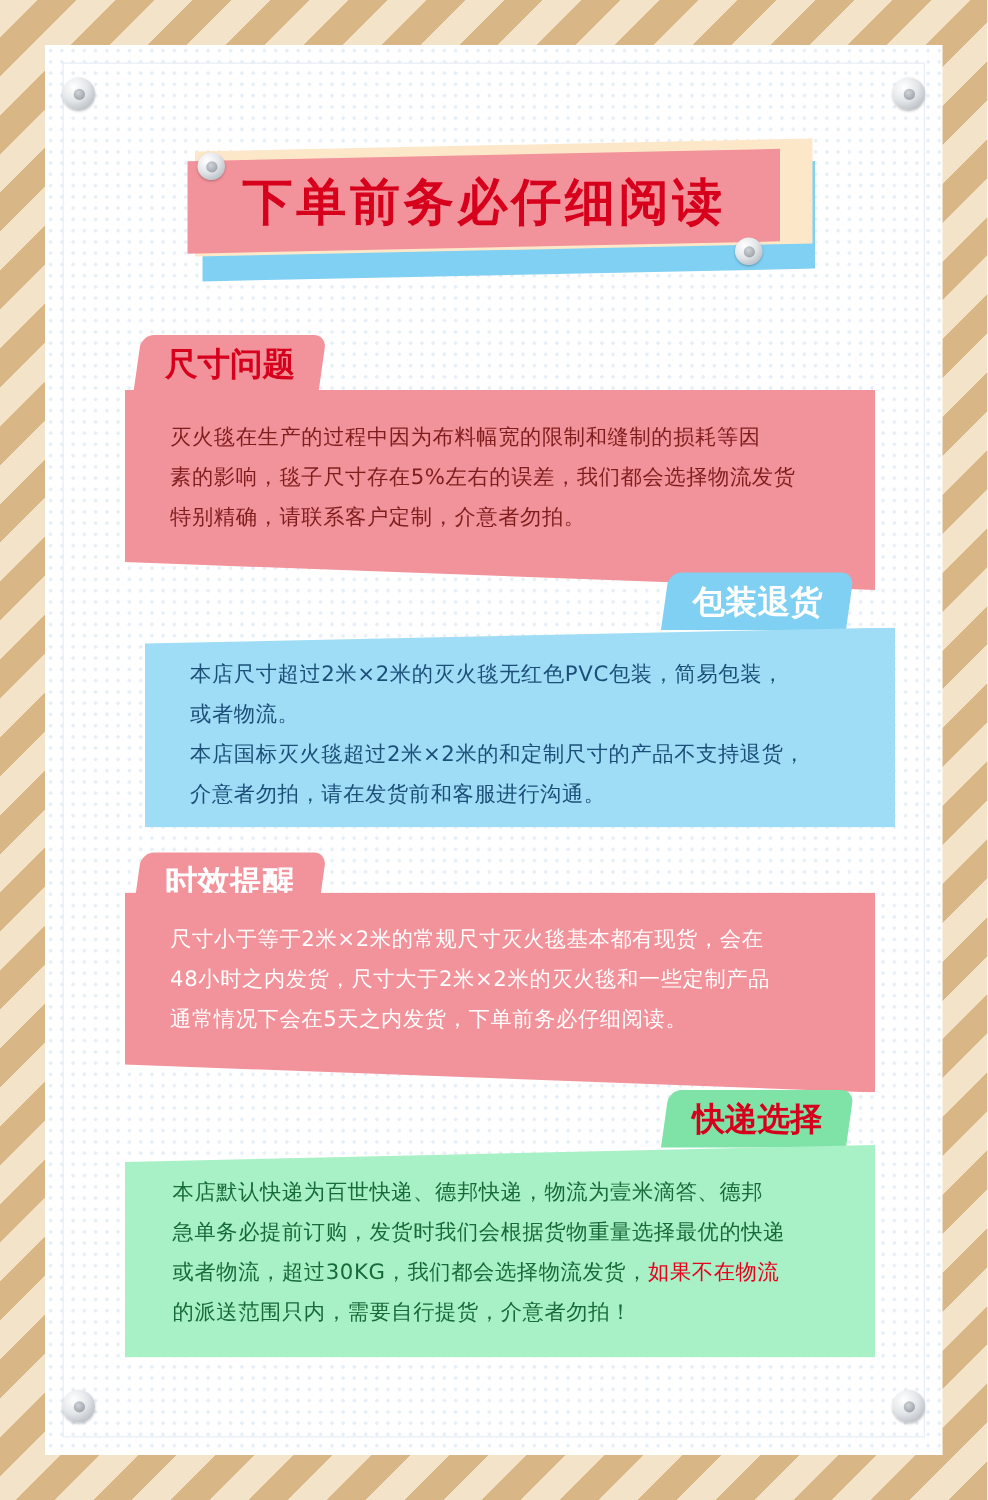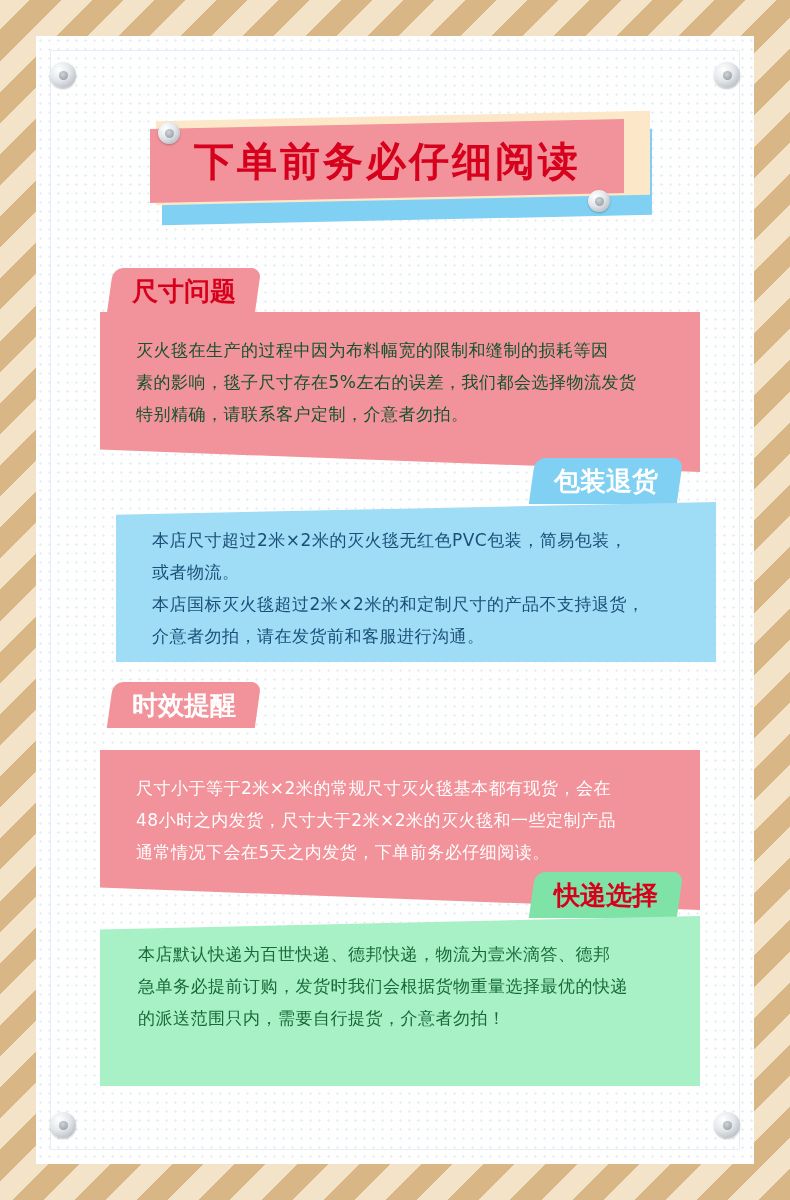--- a/index.html
+++ b/index.html
@@ -166,21 +166,21 @@
     color: #d6001c;
     transform: skewX(-8deg);
   }
   .s1-tag span { transform: skewX(8deg); display: inline-block; }
   .s1-band {
     left: 100px; top: 312px;
     width: 600px; height: 160px;
     background: #f2929a;
     clip-path: polygon(0 0, 100% 0, 100% 100%, 0 86%);
   }
-  .s1-band p { color: #14532d; }
+  .s1-band p { color: #7f1d1d; }
 
   
   .s2-tag {
     right: 110px; top: 458px;
     background: #7fd0f2;
     color: #ffffff;
     transform: skewX(-8deg);
   }
   .s2-tag span { transform: skewX(8deg); display: inline-block; }
   .s2-band {
@@ -193,21 +193,21 @@
 
   
   .s3-tag {
     left: 110px; top: 682px;
     background: #f2929a;
     color: #ffffff;
     transform: skewX(-8deg);
   }
   .s3-tag span { transform: skewX(8deg); display: inline-block; }
   .s3-band {
-    left: 100px; top: 750px;
+    left: 100px; top: 714px;
     width: 600px; height: 160px;
     background: #f2929a;
     clip-path: polygon(0 0, 100% 0, 100% 100%, 0 86%);
   }
   .s3-band p { color: #ffffff; }
 
   
   .s4-tag {
     right: 110px; top: 872px;
     background: #7fe3a8;
@@ -276,16 +276,17 @@
     <p>48小时之内发货，尺寸大于2米×2米的灭火毯和一些定制产品</p>
     <p>通常情况下会在5天之内发货，下单前务必仔细阅读。</p>
   </div>
 
   <div class="tag right s4-tag">
     <span>快递选择</span>
   </div>
   <div class="body-band s4-band">
     <p>本店默认快递为百世快递、德邦快递，物流为壹米滴答、德邦</p>
     <p>急单务必提前订购，发货时我们会根据货物重量选择最优的快递</p>
+    <p><span>或者物流，超过30KG，我们都会选择物流发货，</span><span class="hl-red">如果不在物流</span></p>
     <p class="hl-red">的派送范围只内，需要自行提货，介意者勿拍！</p>
   </div>
 
 </div>
 
 </body></html>

